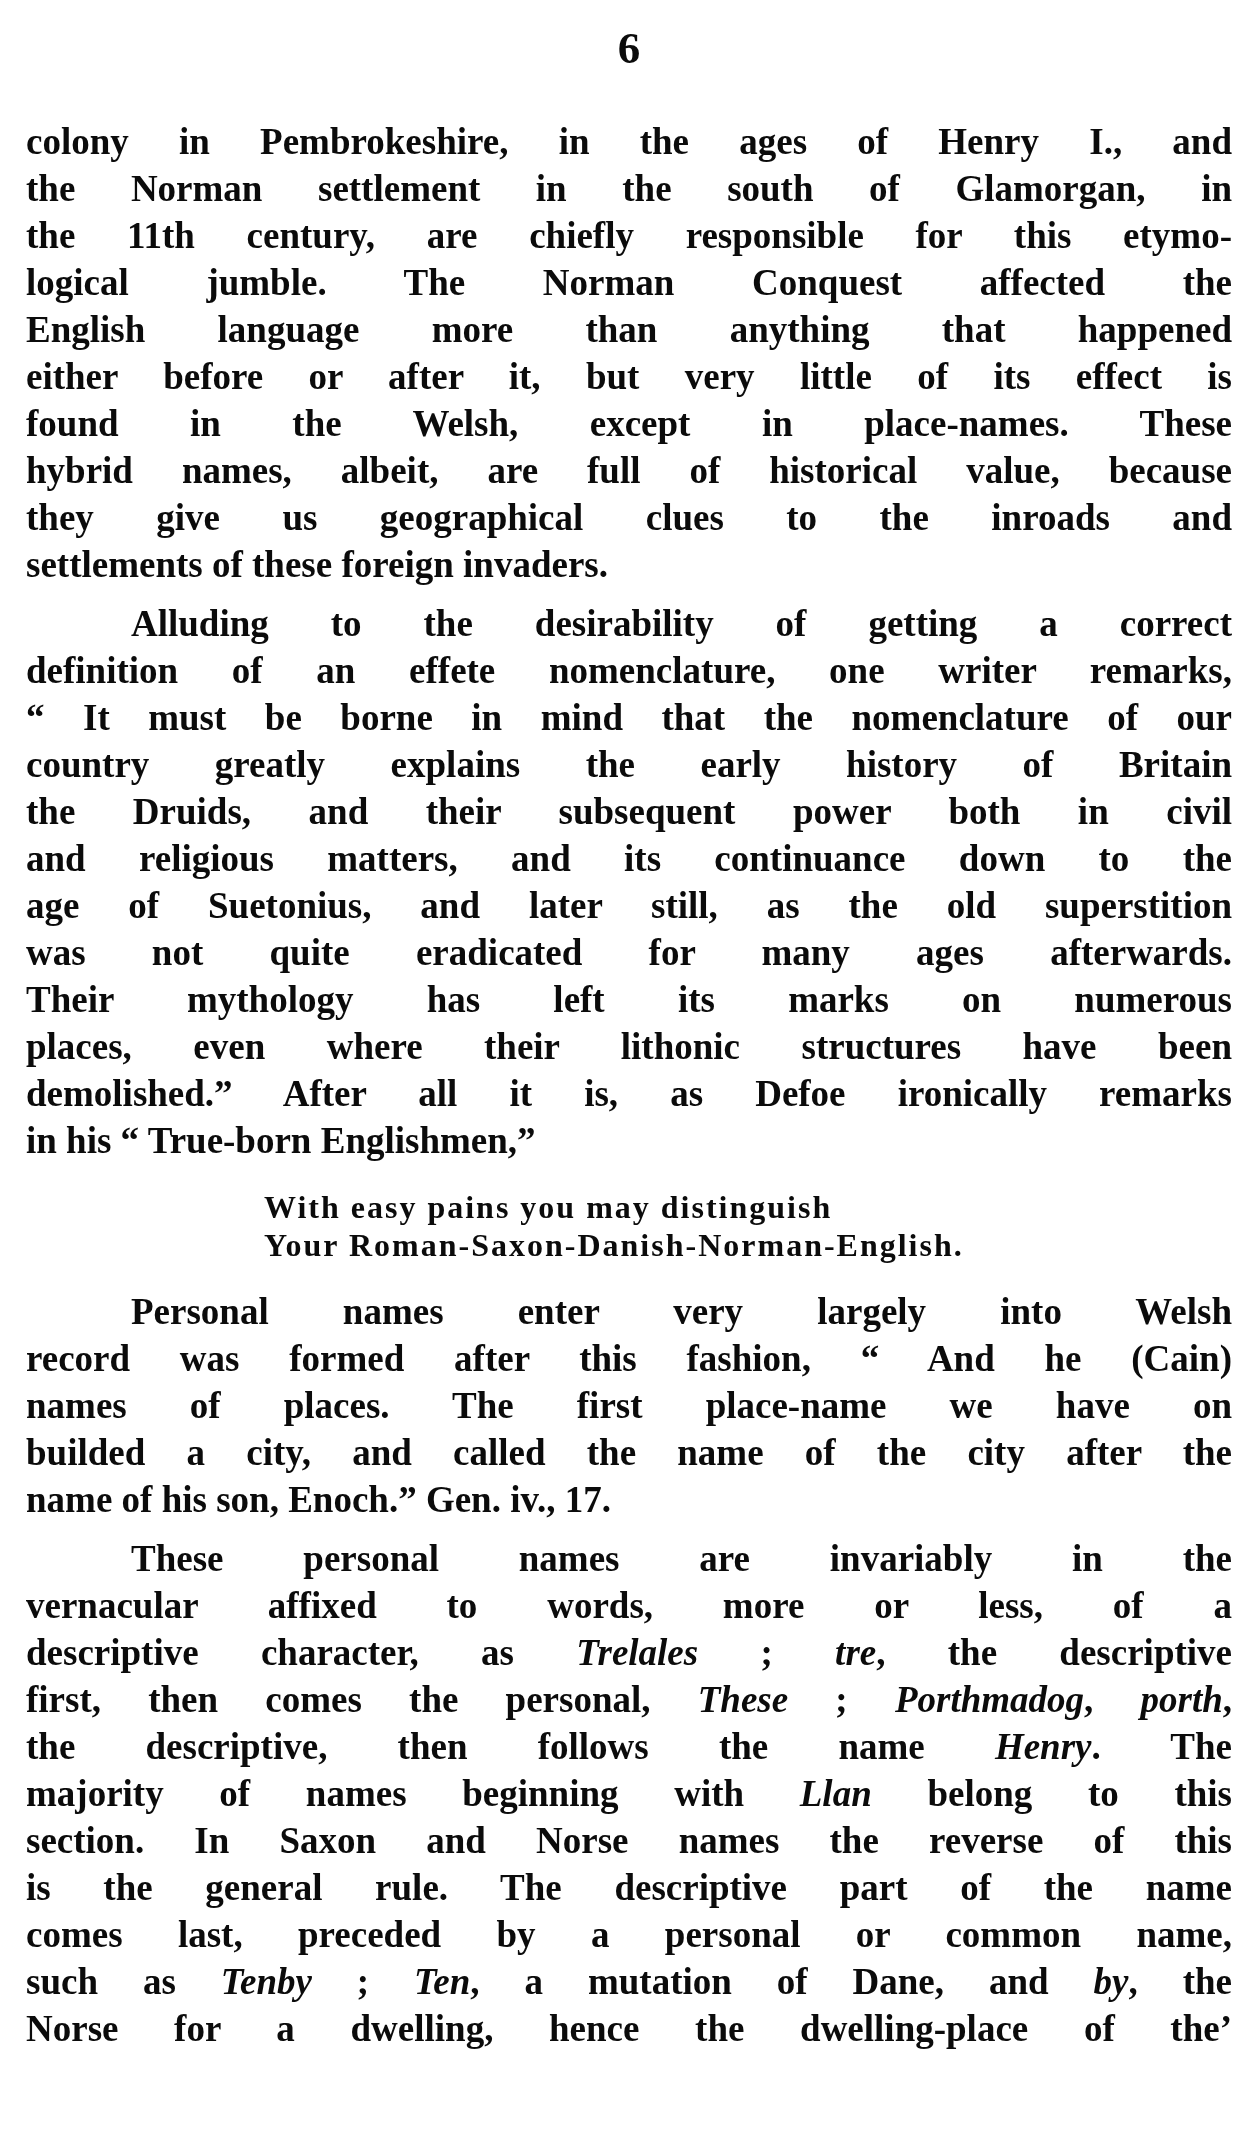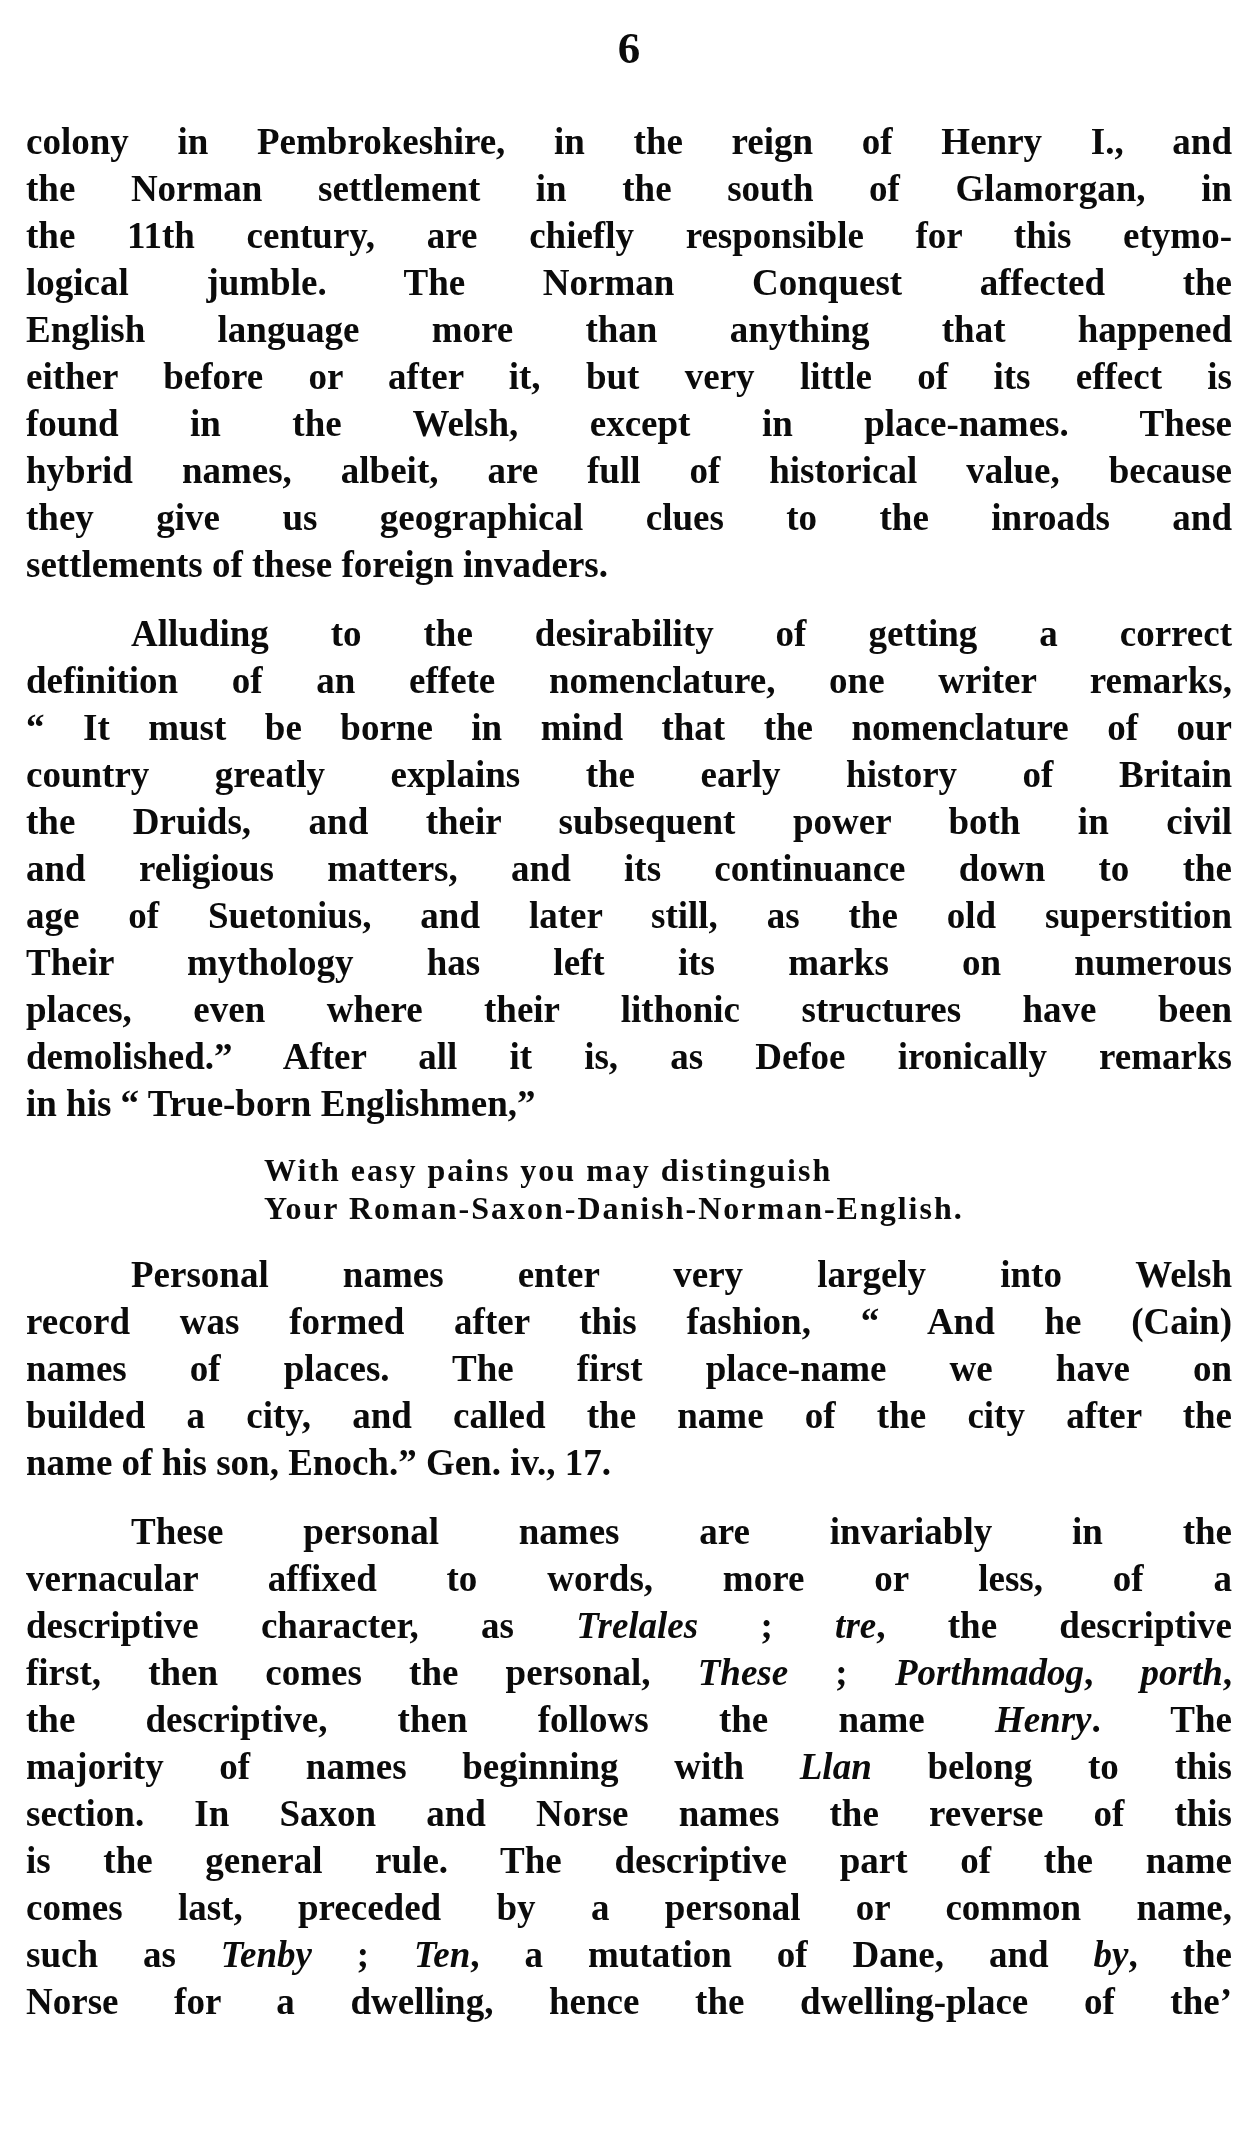--- a/index.html
+++ b/index.html
@@ -32,59 +32,60 @@
     line-height: 47px;
     text-align: justify;
   }
   .line.jl {
     text-align-last: justify;
   }
   .line.indent {
     text-indent: 105px;
   }
   .block.body + .block.body {
-    margin-top: 22px;
+    margin-top: 12px;
   }
   .block.verse {
     margin: 24px 0 24px 238px;
   }
   .verse .line {
     font-size: 32px;
     line-height: 38px;
     text-align: left;
     letter-spacing: 2px;
   }
   i { font-style: italic; }
 </style>
 </head>
 <body>
 
 <div class="page">
   <div class="page-number">6</div>
   <div class="page-body">
       <div class="block body">
-        <div class="line jl">colony in Pembrokeshire, in the reign of Henry I., and</div>
+        <div class="line jl">colony in Pembrokeshire, in the ages of Henry I., and</div>
         <div class="line jl">the Norman settlement in the south of Glamorgan, in</div>
         <div class="line jl">the 11th century, are chiefly responsible for this etymo-</div>
         <div class="line jl">logical jumble.  The Norman Conquest affected the</div>
         <div class="line jl">English language more than anything that happened</div>
         <div class="line jl">either before or after it, but very little of its effect is</div>
         <div class="line jl">found in the Welsh, except in place-names.  These</div>
         <div class="line jl">hybrid names, albeit, are full of historical value, because</div>
         <div class="line jl">they give us geographical clues to the inroads and</div>
         <div class="line">settlements of these foreign invaders.</div>
       </div>
       <div class="block body">
         <div class="line jl indent">Alluding to the desirability of getting a correct</div>
         <div class="line jl">definition of an effete nomenclature, one writer remarks,</div>
         <div class="line jl">“ It must be borne in mind that the nomenclature of our</div>
         <div class="line jl">country greatly explains the early history of Britain</div>
         <div class="line jl">the Druids, and their subsequent power both in civil</div>
         <div class="line jl">and religious matters, and its continuance down to the</div>
         <div class="line jl">age of Suetonius, and later still, as the old superstition</div>
+        <div class="line jl">was not quite eradicated for many ages afterwards.</div>
         <div class="line jl">Their mythology has left its marks on numerous</div>
         <div class="line jl">places, even where their lithonic structures have been</div>
         <div class="line jl">demolished.”  After all it is, as Defoe ironically remarks</div>
         <div class="line">in his “ True-born Englishmen,”</div>
       </div>
       <div class="block verse">
         <div class="line">With easy pains you may distinguish</div>
         <div class="line">Your Roman-Saxon-Danish-Norman-English.</div>
       </div>
       <div class="block body">

